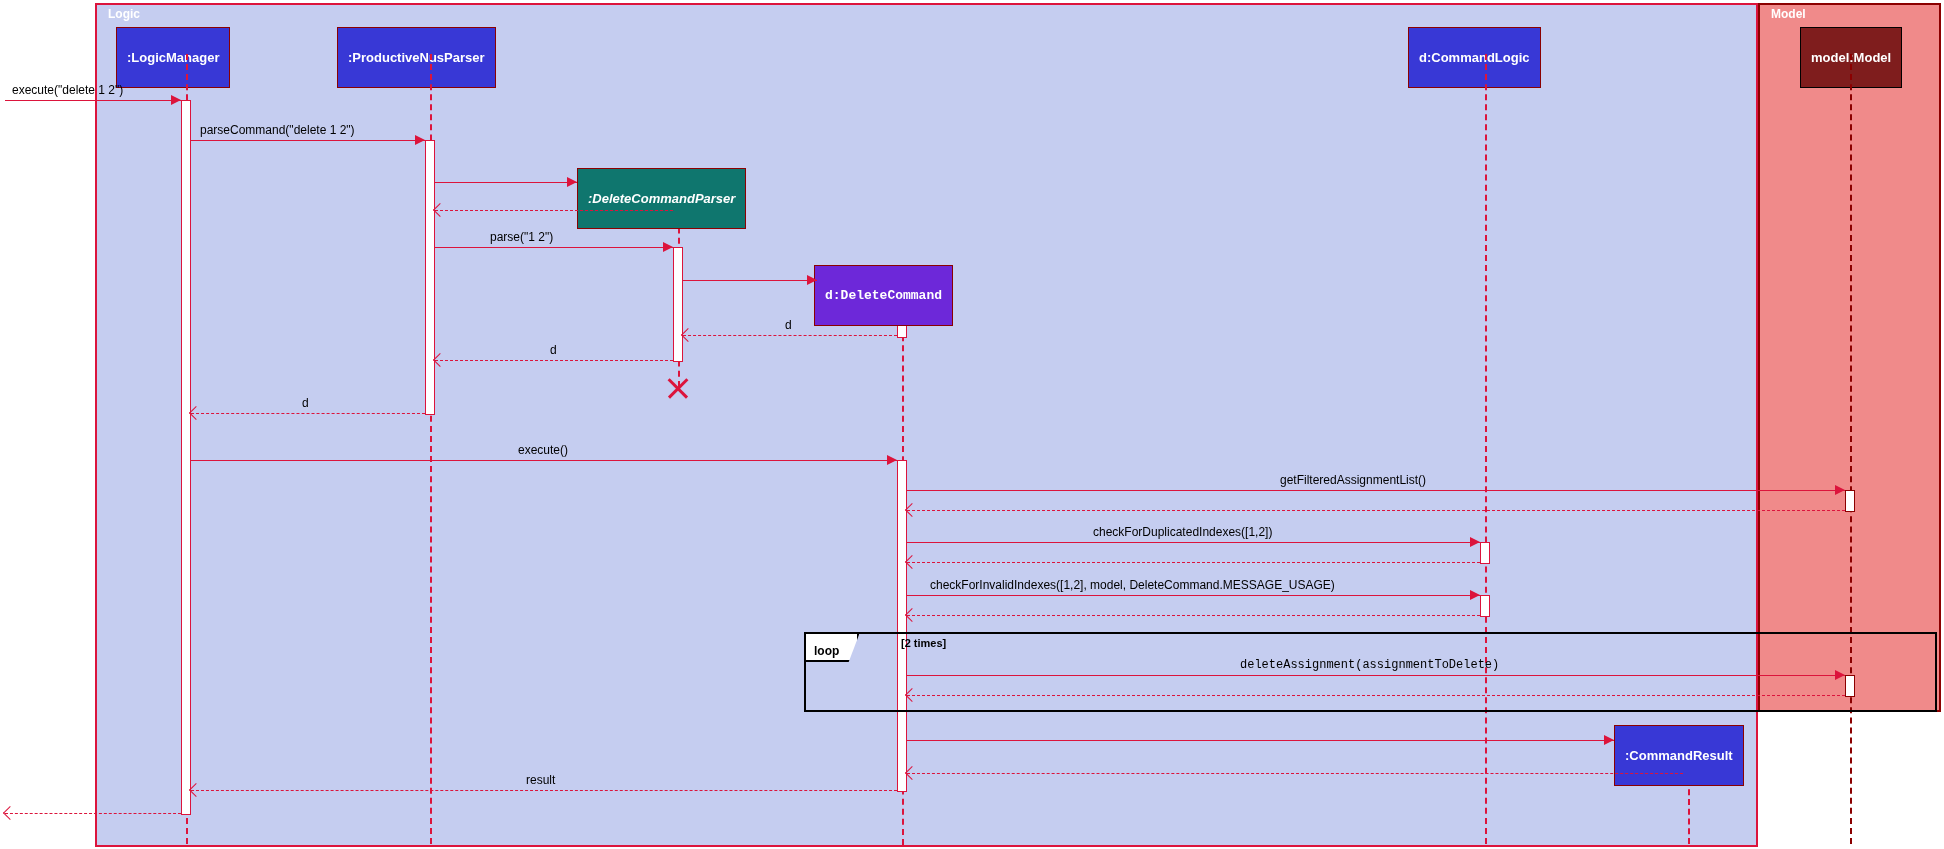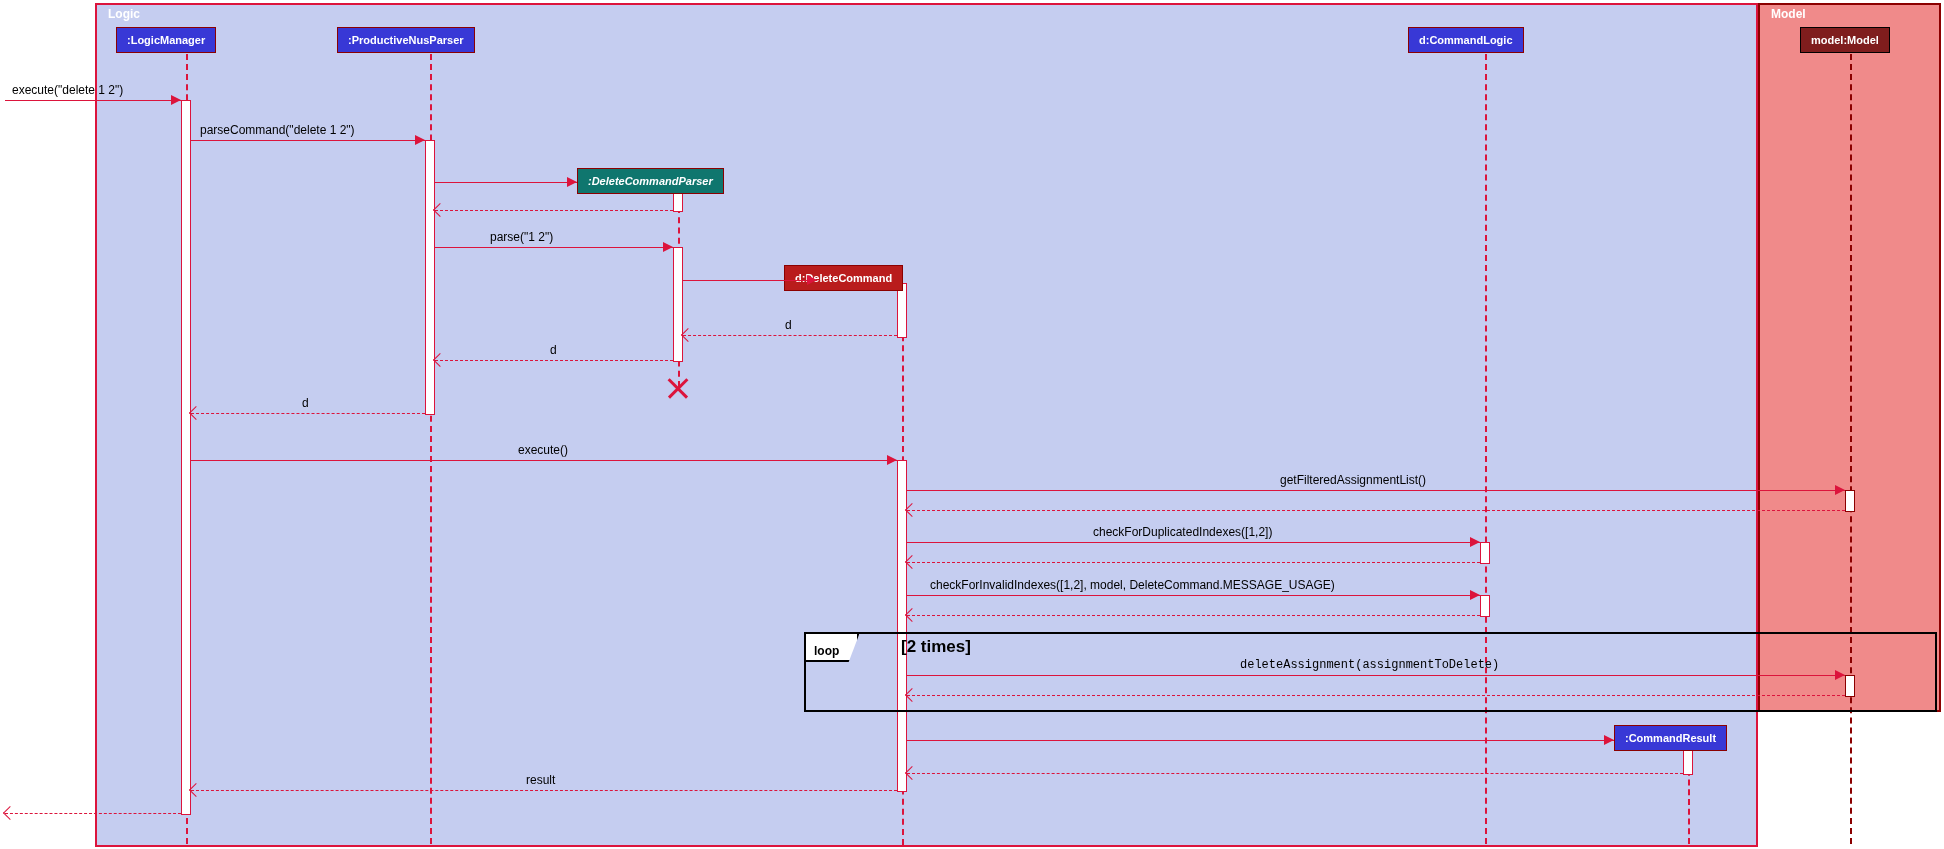--- a/index.html
+++ b/index.html
@@ -22,23 +22,23 @@
     left: 0;
     right: 0;
     text-align: left;
     font-weight: bold;
     color: #fff;
     padding: 2px 11px;
   }
   .participant {
     position: absolute;
     border: 1.5px solid;
-    padding: 6px 10px;
-    font-weight: bold;
-    font-size: 11px;
+    padding: 22px 10px;
+    font-weight: bold;
+    font-size: 13px;
     text-align: right;
     white-space: nowrap;
   }
   .lifeline {
     position: absolute;
     border-left: 2px dashed;
     width: 0;
   }
   .activation {
     position: absolute;
@@ -106,21 +106,21 @@
     border-right: 2px solid #000;
     border-bottom: 2px solid #000;
     background: #fff;
     padding: 10px 18px 2px 8px;
     font-weight: bold;
     font-size: 12px;
     clip-path: polygon(0 0, 100% 0, 80% 100%, 0 100%);
   }
   .loop-guard {
     position: absolute;
-    font-size: 17px;
+    font-size: 11px;
     font-weight: bold;
   }
 </style>
 </head>
 <body>
 
 <div class="frame" style="left:95px; top:3px; width:1663px; height:844px; background:#c5cdf0; border-color:#dc143c;">
   <div class="frame-label" style="color:#fff;">Logic</div>
 </div>
 
@@ -158,21 +158,21 @@
 <div class="activation" style="left:1480px; top:542px; height:22px; border-color:#dc143c;"></div>
 <div class="activation" style="left:1480px; top:595px; height:22px; border-color:#dc143c;"></div>
 <div class="activation" style="left:1845px; top:490px; height:22px; border-color:#8b0000;"></div>
 <div class="activation" style="left:1845px; top:675px; height:22px; border-color:#8b0000;"></div>
 <div class="activation" style="left:1683px; top:745px; height:30px; border-color:#dc143c;"></div>
 
 <div class="participant" style="left:577px; top:168px; background:#0f766e; color:#fff; border-color:#8b0000;font-style:italic;">
   <span>:DeleteCommandParser</span>
 </div>
 
-<div class="participant" style="left:784px; top:265px; background:#b91c1c; color:#fff; border-color:#8b0000;">
+<div class="participant" style="left:814px; top:265px; background:#6d28d9; color:#fff; border-color:#8b0000;font-family:Liberation Mono, monospace;">
   <span>d:DeleteCommand</span>
 </div>
 
 <div class="participant" style="left:1614px; top:725px; background:#3838d6; color:#fff; border-color:#8b0000;">
   <span>:CommandResult</span>
 </div>
 
 <div class="destroy-x" style="left:668px; top:378px;">
   <style>.destroy-x::before,.destroy-x::after{background:#dc143c;}</style>
 </div>

